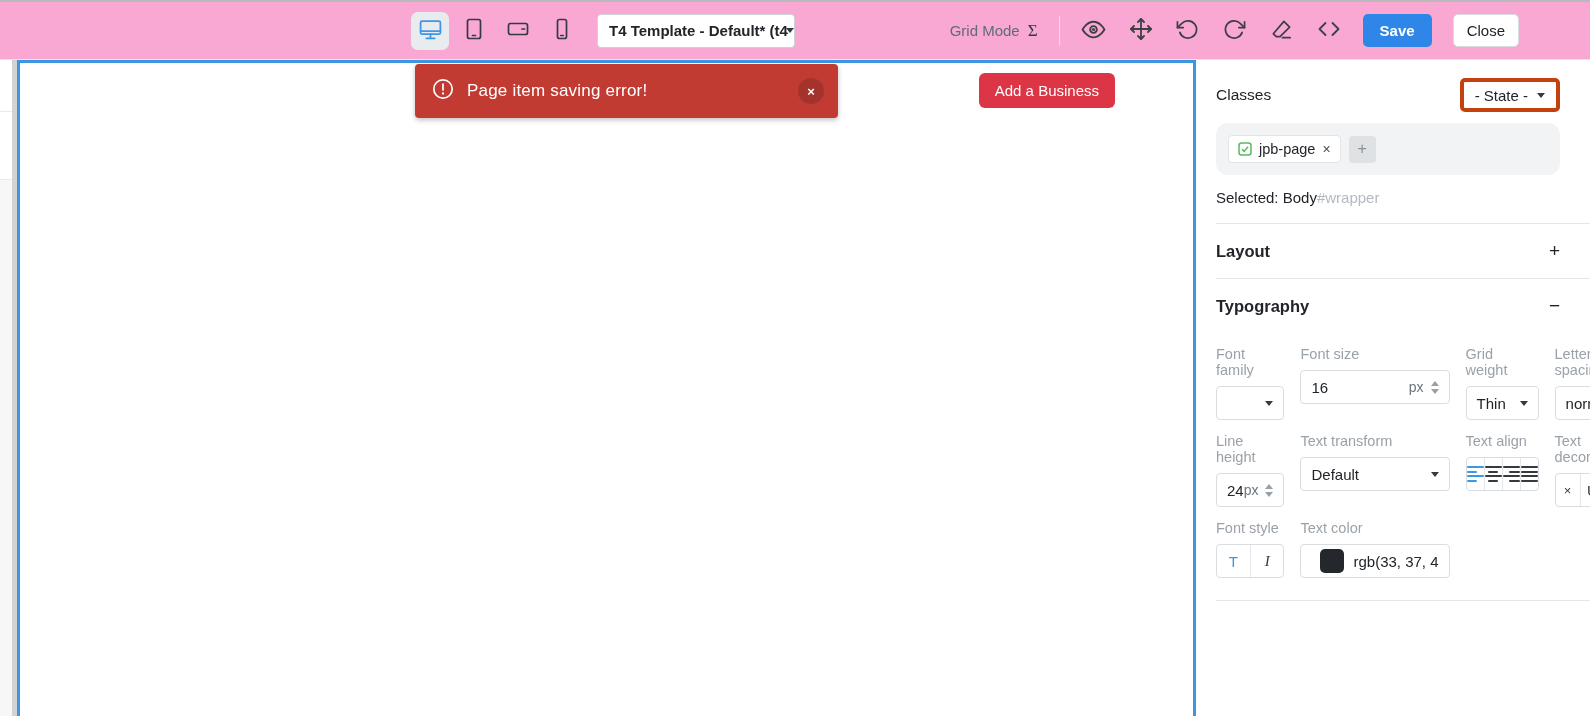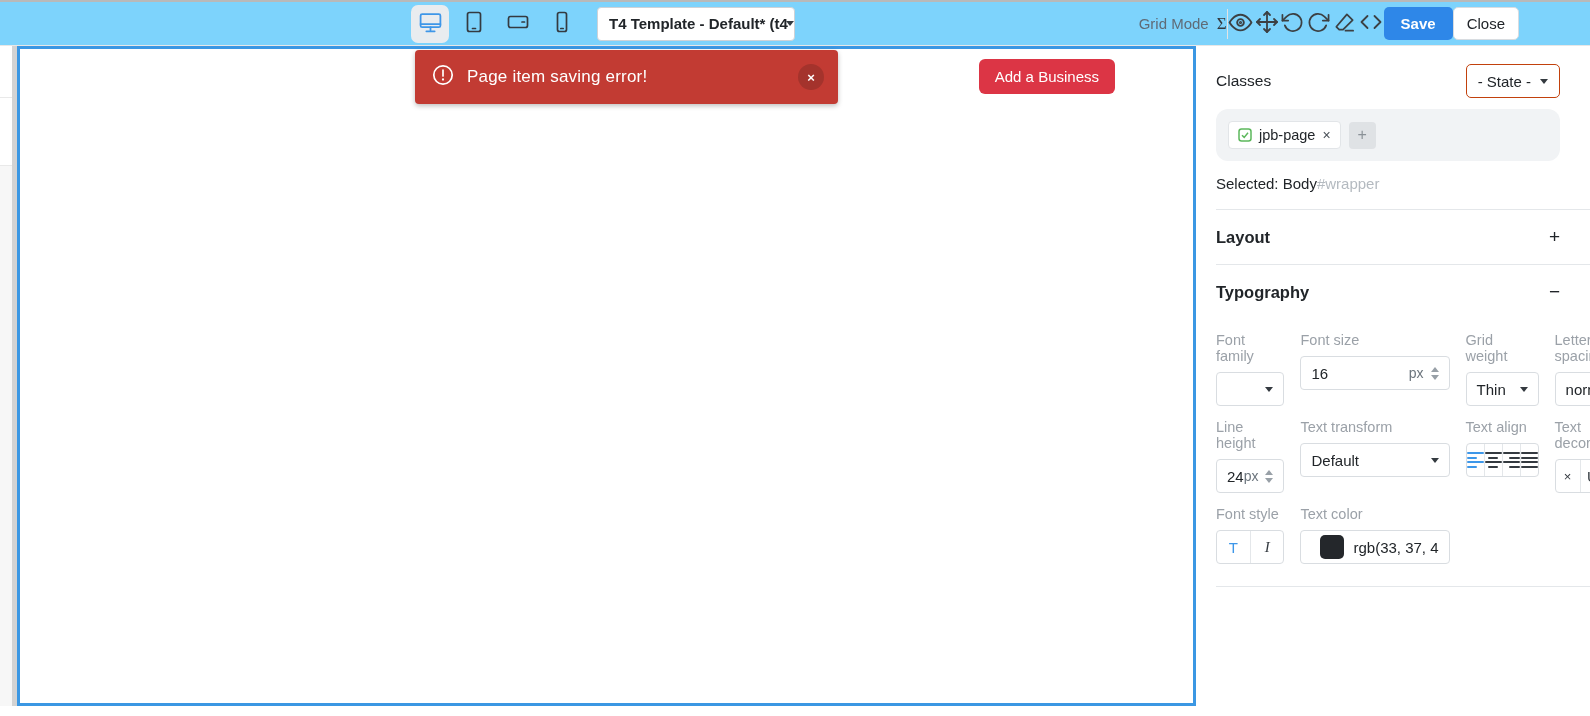--- a/index.html
+++ b/index.html
@@ -1,33 +1,33 @@
 <!DOCTYPE html>
 <html><head>
 <meta charset="utf-8">
 <style>
   * { box-sizing: border-box; margin: 0; padding: 0; }
   html,body { width:1590px; height:716px; overflow:hidden; background:#fff;
     font-family:"Liberation Sans", sans-serif; color:#212529; }
 
   
   .topline { height:2px; background:#b9b9b9; }
-  .toolbar { height:44px; background:#7dd3fc; border-bottom:1px solid #e7e7e7;
+  .toolbar { height:58px; background:#f9a8d4; border-bottom:1px solid #e7e7e7;
     display:flex; align-items:center; padding-left:411px; padding-right:71px; }
   .devices { display:flex; align-items:center; gap:6px; }
   .devbtn { width:38px; height:38px; border:none; background:transparent; border-radius:7px;
     display:flex; align-items:center; justify-content:center; cursor:pointer; }
   .devbtn.active { background:#e9ecef; }
   .devbtn svg { stroke:#343a40; fill:none; stroke-width:1.7; stroke-linecap:round; stroke-linejoin:round; }
   .devbtn.active svg { stroke:#3e96e8; }
   .tpl-select { margin-left:16px; height:34px; width:198px; border:1px solid #cdd2d7; border-radius:4px;
     background:#fff; display:flex; align-items:center; padding:0 8px 0 11px; cursor:pointer;
     font-size:15px; font-weight:700; color:#212529; white-space:nowrap; overflow:hidden; }
   .tpl-select .caret { margin-left:-2px; }
-  .tb-right { margin-left:auto; display:flex; align-items:center; }
+  .tb-right { margin-left:auto; display:flex; align-items:center; gap:21px; }
   .gridmode { display:flex; align-items:center; gap:8px; cursor:pointer; }
   .gridmode .gm-label { font-size:15px; color:#5f6b77; }
   .gridmode .gm-glyph { font-family:"Liberation Serif", serif; font-size:17px; color:#343a40; }
   .tb-divider { width:1px; height:30px; background:#e3e3e3; }
   .tbicon { width:26px; height:26px; border:none; background:transparent; cursor:pointer;
     display:flex; align-items:center; justify-content:center; }
   .tbicon svg { stroke:#3c4043; fill:none; stroke-width:1.8; stroke-linecap:round; stroke-linejoin:round; }
   .btn-save { background:#2e87e8; color:#fff; border:none; border-radius:5px; font-weight:700;
     font-size:15px; padding:8px 17px; cursor:pointer; }
   .btn-close { background:#fff; color:#212529; border:1px solid #d8dce0; border-radius:5px;
@@ -54,21 +54,21 @@
 
   .add-biz { position:absolute; top:10px; right:78px; background:#dc3545; color:#fff; border:none;
     border-radius:6px; font-size:15px; padding:9px 16px; cursor:pointer; }
 
   
   .sidebar { width:394px; background:#fff; padding-left:20px; overflow:hidden; }
   .sb-content { margin-right:30px; }
 
   .classes-row { display:flex; align-items:center; justify-content:space-between; margin-top:18px; }
   .classes-title { font-size:15.5px; color:#212529; }
-  .state-select { height:34px; border:1px solid #c2410c; border-radius:5px; background:#fff;
+  .state-select { height:34px; border:4px solid #c2410c; border-radius:5px; background:#fff;
     display:flex; align-items:center; gap:9px; padding:0 11px; font-size:15px; color:#212529; cursor:pointer; }
 
   .chipbox { background:#f1f3f5; border-radius:12px; margin-top:11px; padding:12px; display:flex;
     align-items:center; gap:8px; }
   .chip { background:#fff; border:1px solid #e2e5e8; border-radius:4px; padding:5px 9px;
     display:flex; align-items:center; gap:7px; font-size:14.5px; color:#212529; }
   .chip svg { display:block; }
   .chip-x { border:none; background:none; color:#495057; font-size:14px; cursor:pointer; line-height:1; }
   .chip-add { width:27px; height:27px; border:none; border-radius:4px; background:#dfe2e5;
     color:#8a9197; font-size:16px; cursor:pointer; line-height:1; }

